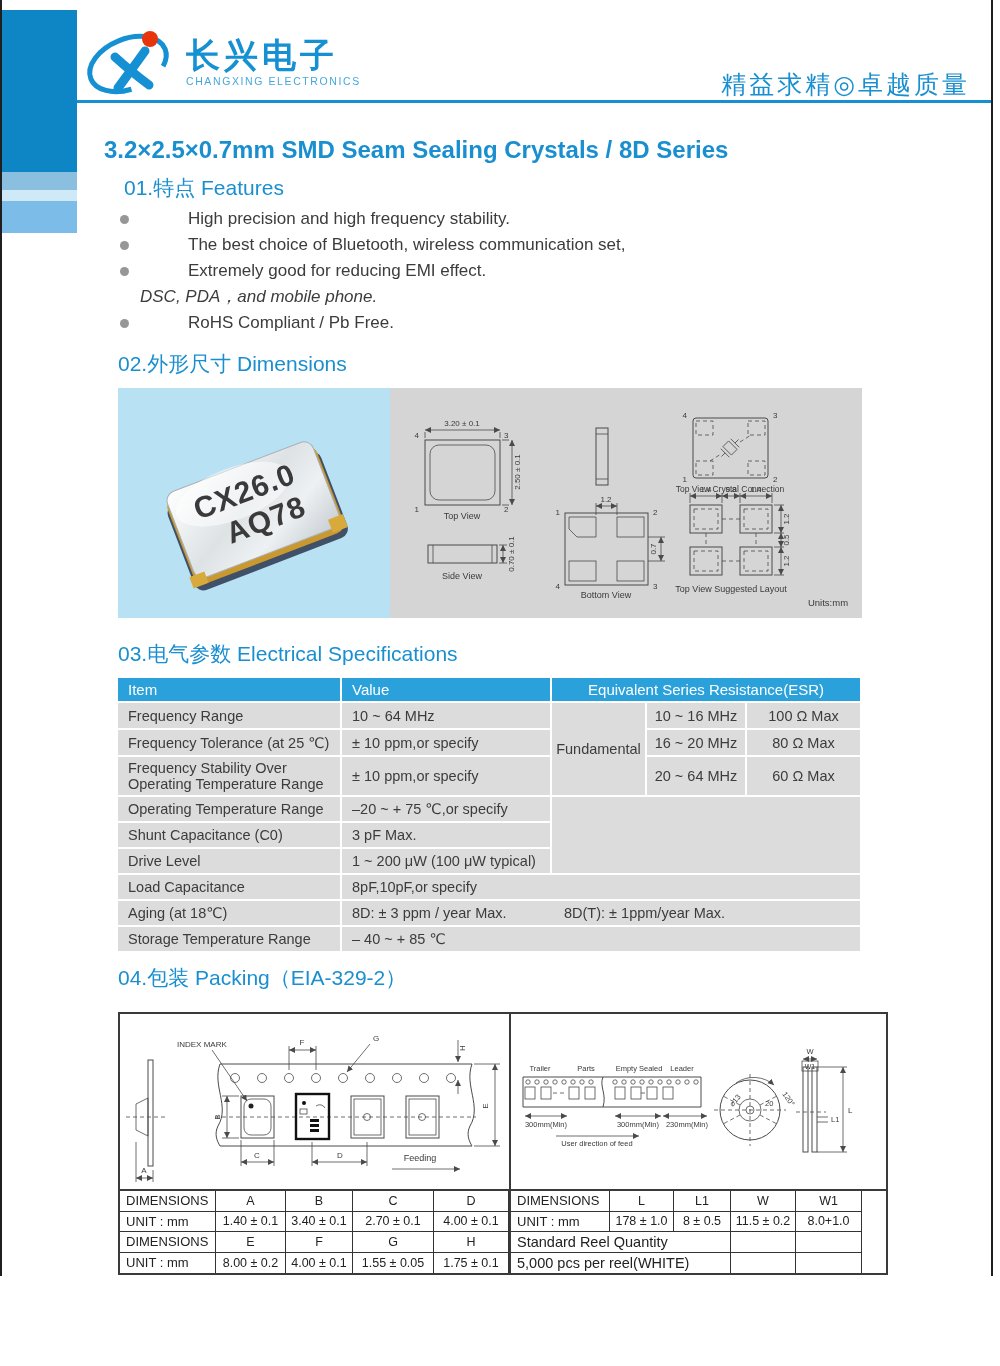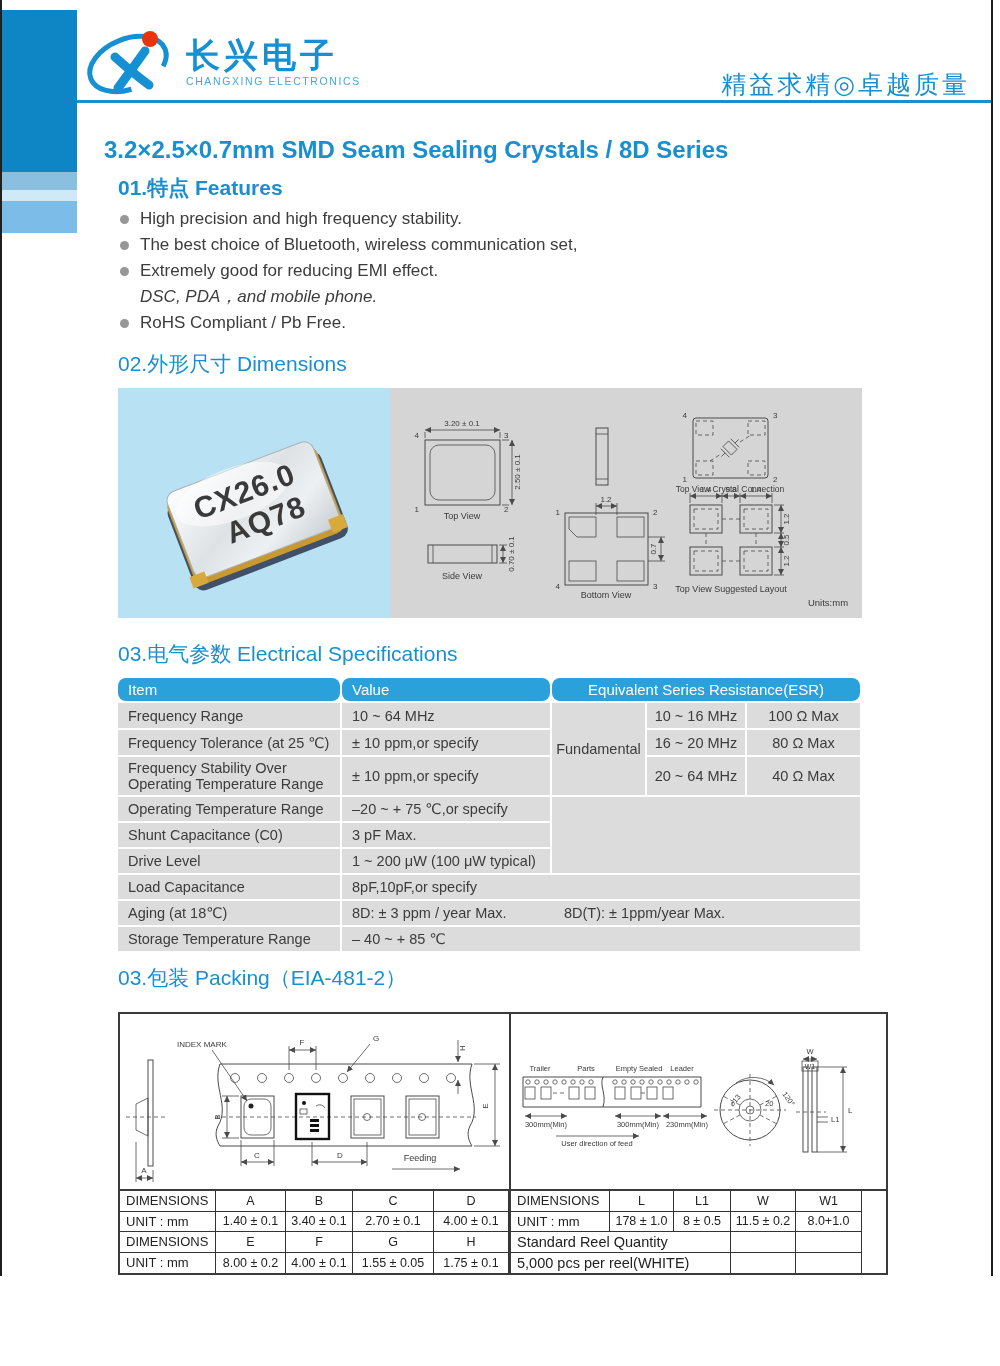--- a/index.html
+++ b/index.html
@@ -20,39 +20,39 @@
   .logo-text{margin-left:6px;}
   .logo-cn{font-size:34px;font-weight:bold;color:#1590d2;letter-spacing:4px;line-height:36px;}
   .logo-en{font-size:10.5px;color:#45a8dc;letter-spacing:1.6px;margin-top:2px;}
   .tagline{right:30px;top:68px;font-size:25px;color:#1a8fd0;letter-spacing:3px;}
   .header-rule{left:77px;top:100px;width:914px;height:3px;background:#1590d2;}
   
   .doc-title{left:104px;top:136px;font-size:24px;font-weight:bold;color:#1a8fd0;}
   .sec-h{font-size:21px;color:#1a8fd0;}
   
   .features{left:120px;top:206px;width:620px;}
-  .f-row{display:flex;line-height:26px;font-size:17px;color:#3c3c3c;}
+  .f-row{display:flex;line-height:26px;font-size:17px;color:#3c3c3c;gap:48px;}
   .f-dot{width:9px;height:9px;border-radius:50%;background:#979797;margin:9px 11px 0 0;flex:none;}
   .f-indent{margin-left:20px;font-style:italic;}
   
   .panel-blue{left:0;top:0;width:272px;height:230px;background:#b9e1f4;}
   .panel-gray{left:272px;top:0;width:472px;height:230px;background:#d5d5d5;}
   .fig-dims{left:118px;top:388px;width:744px;height:230px;}
   svg text{fill:#3a3a3a;}
   .dline{stroke:#4a4a4a;stroke-width:1;fill:none;}
   .dthin{stroke:#4a4a4a;stroke-width:0.8;fill:none;}
   .ddash{stroke:#4a4a4a;stroke-width:0.8;fill:none;stroke-dasharray:4 3;}
   
   .spec-table{left:118px;top:678px;display:grid;
      grid-template-columns:222px 208px 93px 98px 113px;
      grid-template-rows:23px 25px 25px 38px 24px 24px 24px 24px 24px 24px;
      gap:2px;background:#ffffff;}
   .cell{background:#dcdcdd;display:flex;align-items:center;padding:0 10px;
         font-size:14.5px;color:#3c3c3c;line-height:16px;}
-  .cell.th{background:#2aa1db;color:#ffffff;font-size:15px;border-radius:8px;}
+  .cell.th{background:#2aa1db;color:#ffffff;font-size:15px;}
   .cell.ctr{justify-content:center;padding:0 4px;text-align:left;}
   .sp1{display:inline-block;width:212px;}
   
   .pack-box{left:118px;top:1012px;width:766px;height:259px;border:2px solid #3a3a3a;background:#fff;}
   .pack-divider{left:389px;top:0;width:2px;height:100%;background:#3a3a3a;}
   .pack-sep{left:0;top:175px;width:100%;height:2px;background:#3a3a3a;}
   .ptable{display:grid;position:absolute;}
   .pt-left{left:0;top:177px;width:389px;height:82px;grid-template-columns:96px 70px 67px 81px 75px;grid-template-rows:repeat(4,1fr);}
   .pt-right{left:391px;top:177px;width:351px;height:82px;grid-template-columns:99px 64px 57px 65px 66px;grid-template-rows:repeat(4,1fr);}
   .pcell{border-right:1.6px solid #333;border-bottom:1.6px solid #333;display:flex;
@@ -84,21 +84,21 @@
     </svg>
     <div class="logo-text">
       <div class="logo-cn">长兴电子</div>
       <div class="logo-en">CHANGXING ELECTRONICS</div>
     </div>
   </div>
   <div class="abs tagline">精益求精◎卓越质量</div>
   <div class="abs header-rule"></div>
 
   <div class="abs doc-title">3.2×2.5×0.7mm SMD Seam Sealing Crystals / 8D Series</div>
-  <div class="abs sec-h" style="left:118px;top:174px;font-weight:bold;">01.特点 Features</div>
+  <div class="abs sec-h" style="left:124px;top:174px;">01.特点 Features</div>
 
   <div class="abs features">
     <div class="f-row">
       <span class="f-dot"></span>
       <span>High precision and high frequency stability.</span>
     </div>
     <div class="f-row">
       <span class="f-dot"></span>
       <span>The best choice of Bluetooth, wireless communication set,</span>
     </div>
@@ -280,21 +280,21 @@
     <div class="cell ctr" style="grid-area:2/5">100 Ω Max</div>
 
     <div class="cell" style="grid-area:3/1">Frequency Tolerance (at 25 ℃)</div>
     <div class="cell" style="grid-area:3/2">± 10 ppm,or specify</div>
     <div class="cell ctr" style="grid-area:3/4">16 ~ 20 MHz</div>
     <div class="cell ctr" style="grid-area:3/5">80 Ω Max</div>
 
     <div class="cell" style="grid-area:4/1">Frequency Stability Over Operating Temperature Range</div>
     <div class="cell" style="grid-area:4/2">± 10 ppm,or specify</div>
     <div class="cell ctr" style="grid-area:4/4">20 ~ 64 MHz</div>
-    <div class="cell ctr" style="grid-area:4/5">40 Ω Max</div>
+    <div class="cell ctr" style="grid-area:4/5">60 Ω Max</div>
 
     <div class="cell" style="grid-area:5/1">Operating Temperature Range</div>
     <div class="cell" style="grid-area:5/2">–20 ~ + 75 ℃,or specify</div>
     <div class="cell" style="grid-column:3/6;grid-row:5/8"></div>
 
     <div class="cell" style="grid-area:6/1">Shunt Capacitance (C0)</div>
     <div class="cell" style="grid-area:6/2">3 pF Max.</div>
 
     <div class="cell" style="grid-area:7/1">Drive Level</div>
     <div class="cell" style="grid-area:7/2">1 ~ 200 μW (100 μW typical)</div>
@@ -305,21 +305,21 @@
     <div class="cell" style="grid-area:9/1">Aging (at 18℃)</div>
     <div class="cell" style="grid-column:2/6;grid-row:9">
       <span class="sp1">8D: ± 3 ppm / year Max.</span>
       <span>8D(T): ± 1ppm/year Max.</span>
     </div>
 
     <div class="cell" style="grid-area:10/1">Storage Temperature Range</div>
     <div class="cell" style="grid-column:2/6;grid-row:10">– 40 ~ +  85 ℃</div>
   </div>
 
-  <div class="abs sec-h" style="left:118px;top:964px;">03.包装 Packing（EIA-481-2）</div>
+  <div class="abs sec-h" style="left:118px;top:964px;">04.包装 Packing（EIA-329-2）</div>
 
   <div class="abs pack-box">
     <div class="abs pack-divider"></div>
     <div class="abs pack-sep"></div>
 
     <svg class="abs" style="left:0;top:0" width="389" height="175" viewBox="0 0 389 175" font-size="8">
       <defs>
         <marker id="arP" markerWidth="8" markerHeight="8" refX="6" refY="3" orient="auto-start-reverse" markerUnits="userSpaceOnUse">
           <path d="M0,0L6,3L0,6z" fill="#4a4a4a"></path>
         </marker>

